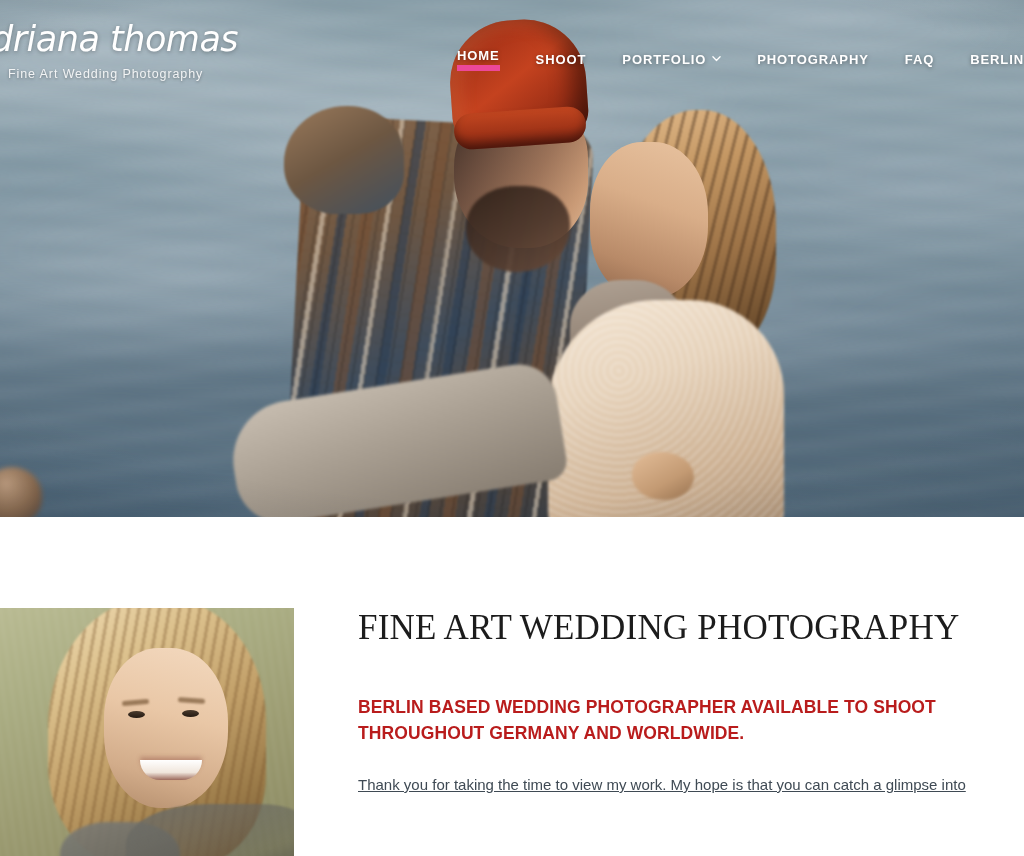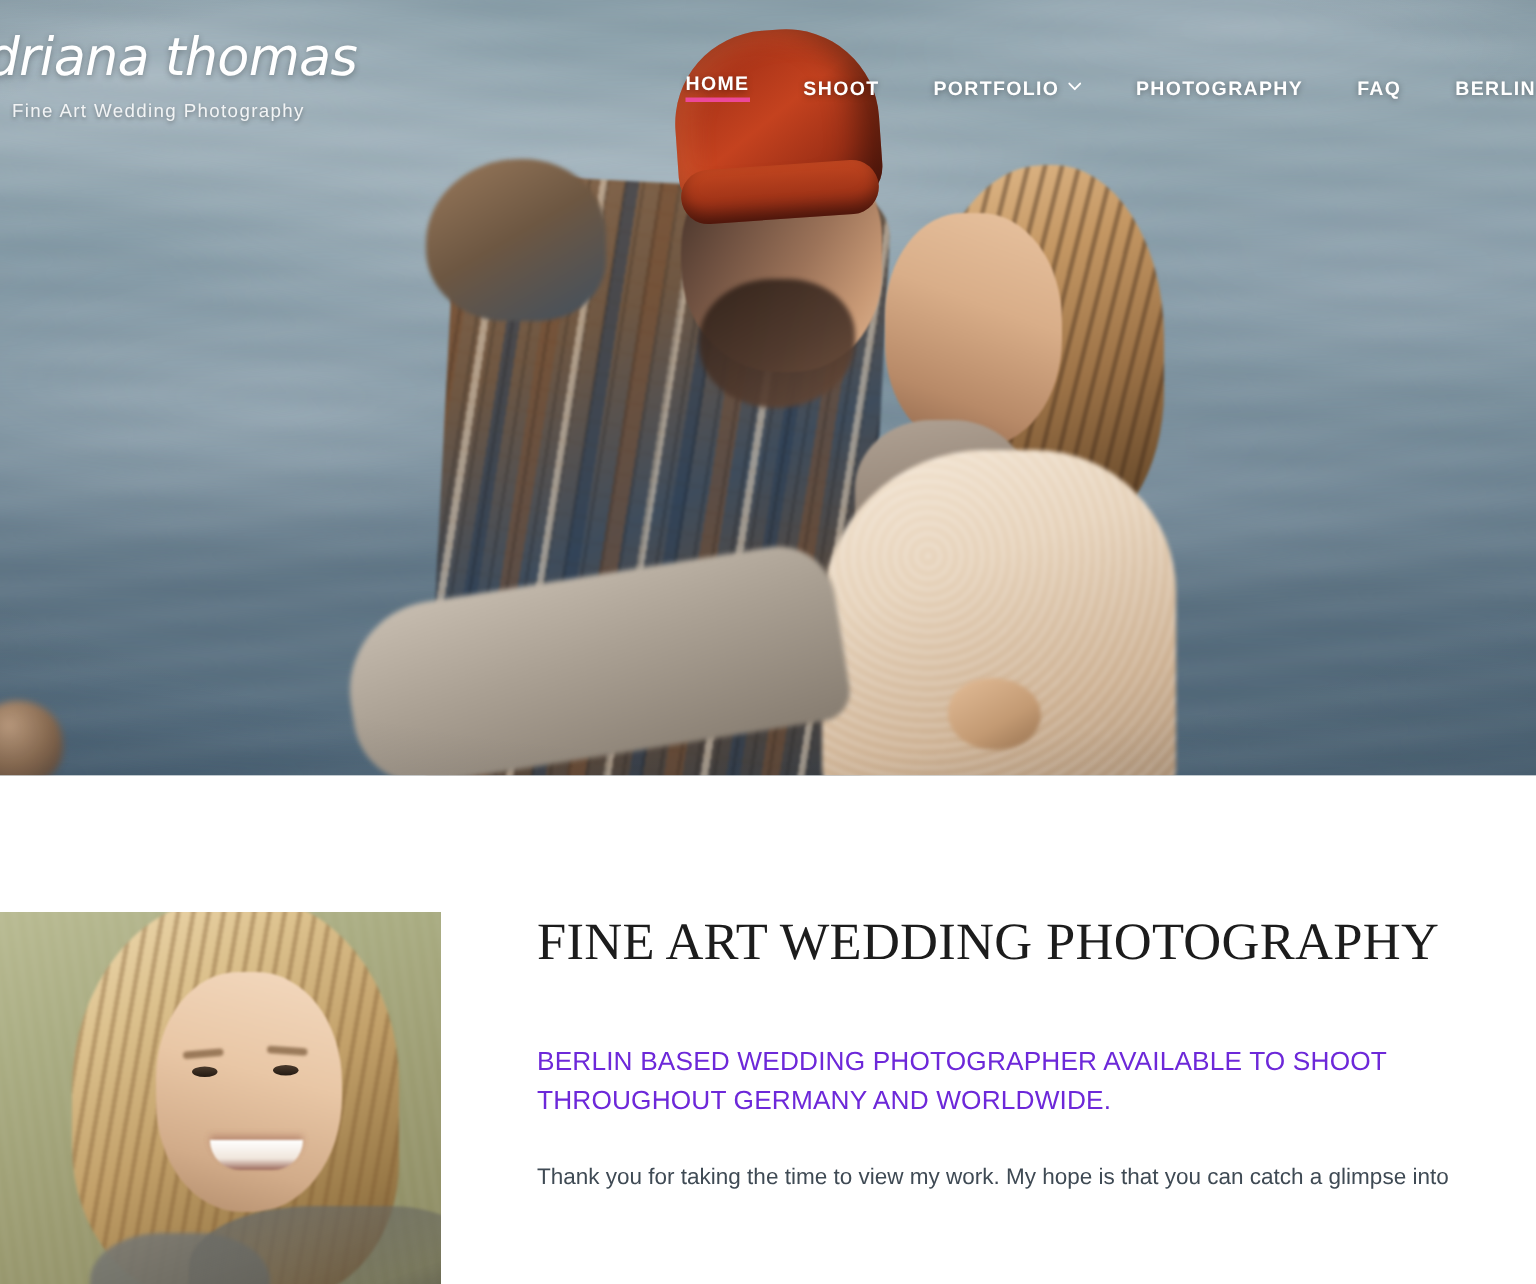--- a/index.html
+++ b/index.html
@@ -226,21 +226,21 @@
     display: flex; align-items: center; gap: 6px;
     padding: 0 18px;
     font-size: 13px; font-weight: bold;
     letter-spacing: .9px;
     color: #ffffff;
     text-shadow: 0 1px 4px rgba(0,0,0,.38);
     white-space: nowrap;
     cursor: pointer;
   }
   .nav-item:last-child { padding-right: 0; }
-  .nav-item.active .nav-label { border-bottom: 3px solid #ec4899; padding-bottom: 2px; }
+  .nav-item.active .nav-label { border-bottom: 6px solid #ec4899; padding-bottom: 2px; }
   .chev { display: inline-block; width: 9px; height: 9px; position: relative; top: -1px; }
   .chev svg { display: block; }
 
   
   .intro { position: absolute; left: 0; top: 517px; width: 1024px; height: 339px; background: #fff; }
 
   .portrait {
     position: absolute; left: 0; top: 91px;
     width: 294px; height: 248px;
     overflow: hidden;
@@ -306,31 +306,32 @@
     line-height: 1.32;
     color: #1c1c1c;
     font-weight: normal;
     margin: 0;
     letter-spacing: .2px;
   }
   .intro-sub {
     margin: 44px 0 0 0;
     font-family: "Liberation Sans", sans-serif;
     font-size: 17.5px;
-    font-weight: normal;
+    font-weight: bold;
     line-height: 1.45;
-    color: #6d28d9;
+    color: #b91c1c;
     letter-spacing: .1px;
   }
   .intro-body {
     margin: 26px 0 0 0;
     font-family: "Liberation Sans", sans-serif;
     font-size: 15px;
     line-height: 1.75;
     color: #3f4a54;
+    text-decoration: underline;
   }
 </style>
 </head>
 <body>
 
 <div class="page">
 
   <div class="hero">
     <div class="hero-water"></div>
     <div class="hero-waves"></div>

